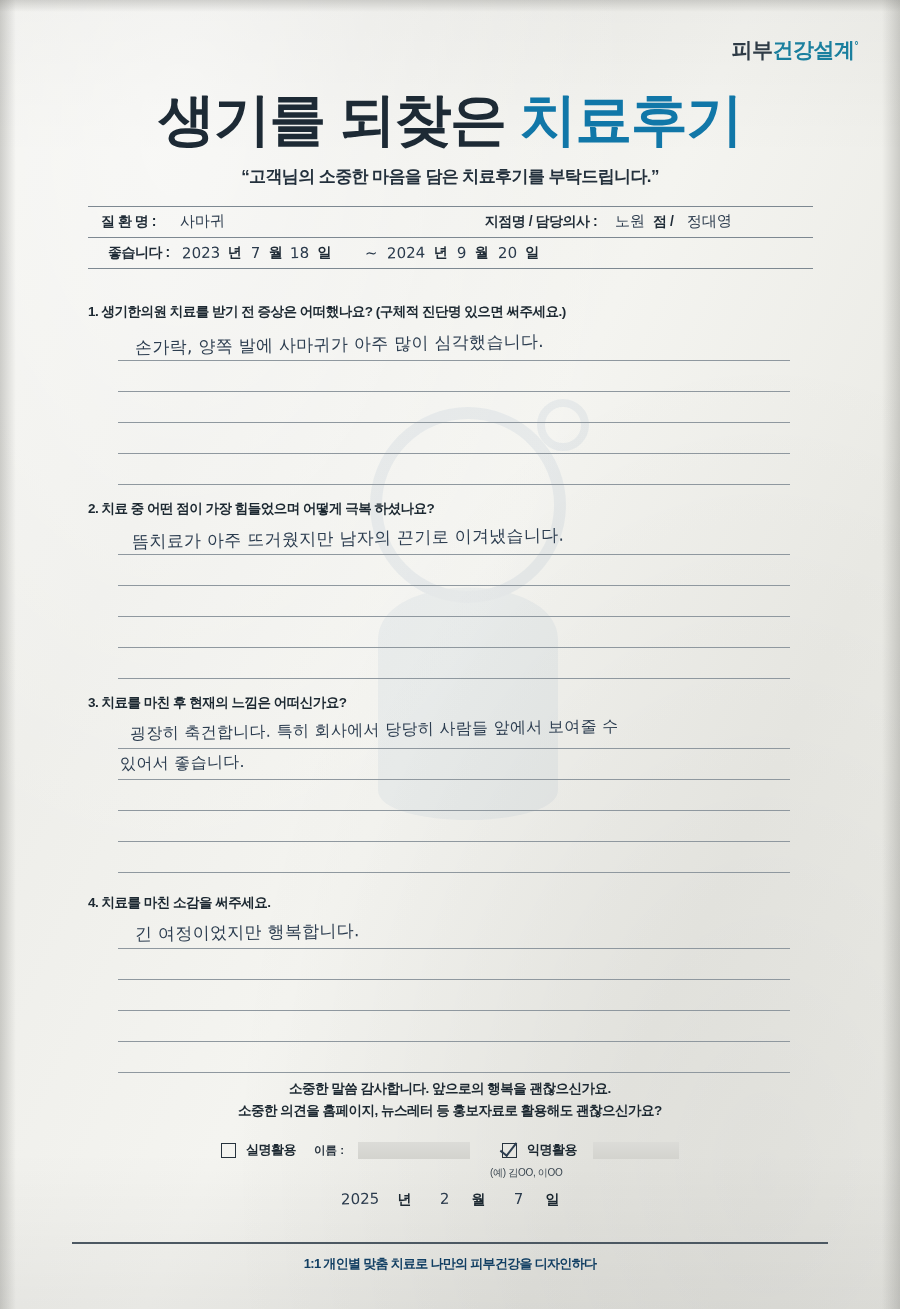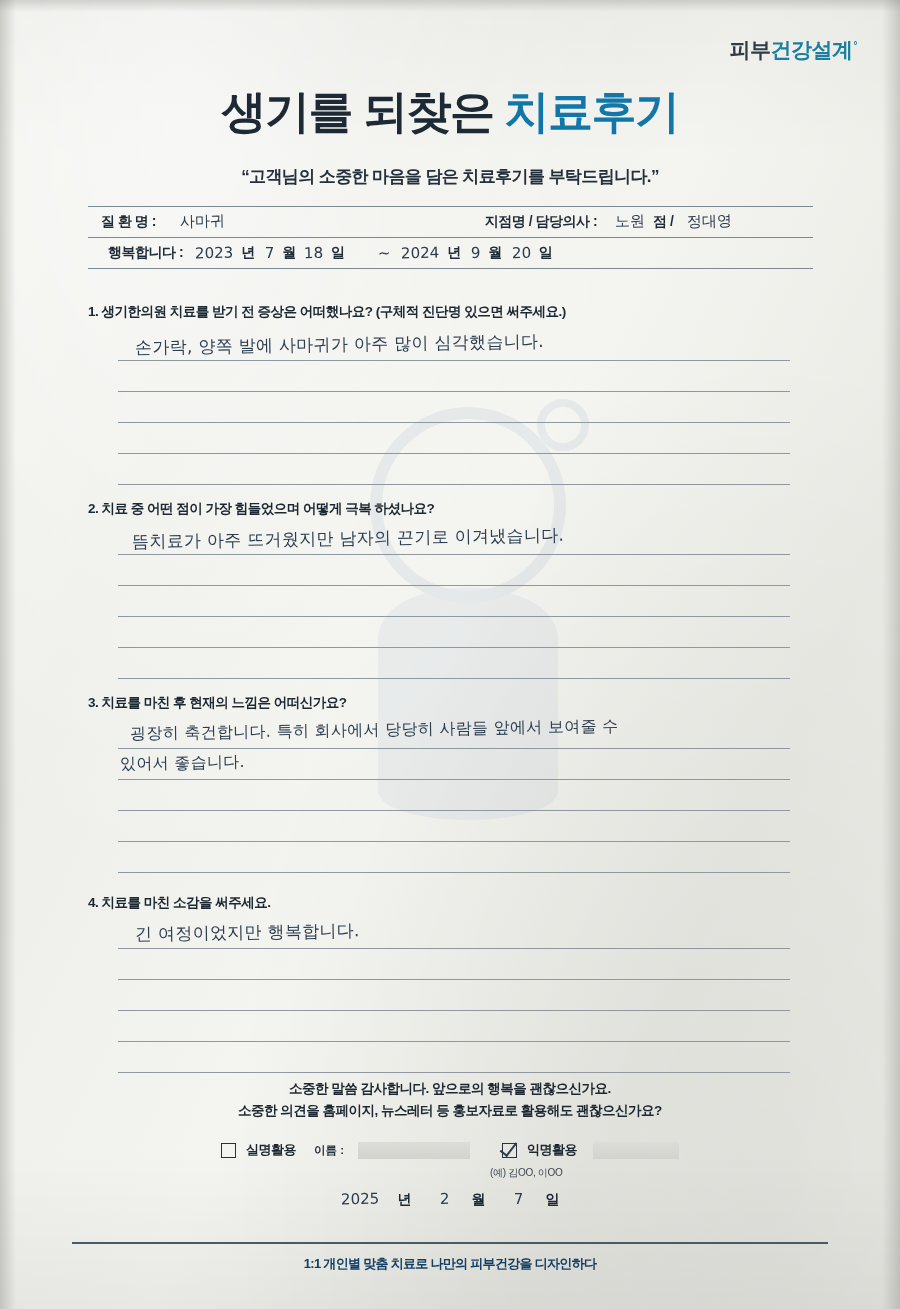--- a/index.html
+++ b/index.html
@@ -63,35 +63,34 @@
   
   .brand {
     position: absolute;
     right: 42px;
     top: 36px;
     font-size: 21px;
     font-weight: bold;
     letter-spacing: -0.5px;
     color: #2f3b46;
     white-space: nowrap;
-    font-family: Liberation Mono, monospace;
   }
   .brand .accent { color: #1a7f9e; }
   .brand .deg {
     font-size: 10px;
     vertical-align: super;
     color: #1a7f9e;
   }
 
   .main-title {
     position: absolute;
     left: 0; right: 0;
     top: 82px;
     text-align: center;
-    font-size: 45px;
+    font-size: 57px;
     font-weight: bold;
     letter-spacing: -1.5px;
     color: #1d2a35;
   }
   .main-title .blue { color: #1177a8; }
 
   .subtitle {
     position: absolute;
     left: 0; right: 0;
     top: 165px;
@@ -317,21 +316,21 @@
     <div class="info-row row1">
       <span class="lbl" style="margin-left:13px;">질 환 명 :</span>
       <span class="hand" style="margin-left:24px;">사마귀</span>
       <span class="lbl" style="margin-left:260px;">지점명 / 담당의사 :</span>
       <span class="hand" style="margin-left:18px;">노원</span>
       <span class="lbl" style="margin-left:8px;">점 /</span>
       <span class="hand" style="margin-left:14px;">정대영</span>
     </div>
 
     <div class="info-row row2">
-      <span class="lbl" style="margin-left:20px;">행복합니다 :</span>
+      <span class="lbl" style="margin-left:20px;">좋습니다 :</span>
       <span class="hand" style="margin-left:12px;">2023</span>
       <span class="lbl" style="margin-left:8px;">년</span>
       <span class="hand" style="margin-left:10px;">7</span>
       <span class="lbl" style="margin-left:8px;">월</span>
       <span class="hand" style="margin-left:8px;">18</span>
       <span class="lbl" style="margin-left:8px;">일</span>
       <span class="hand" style="margin-left:34px;">~</span>
       <span class="hand" style="margin-left:10px;">2024</span>
       <span class="lbl" style="margin-left:8px;">년</span>
       <span class="hand" style="margin-left:10px;">9</span>

